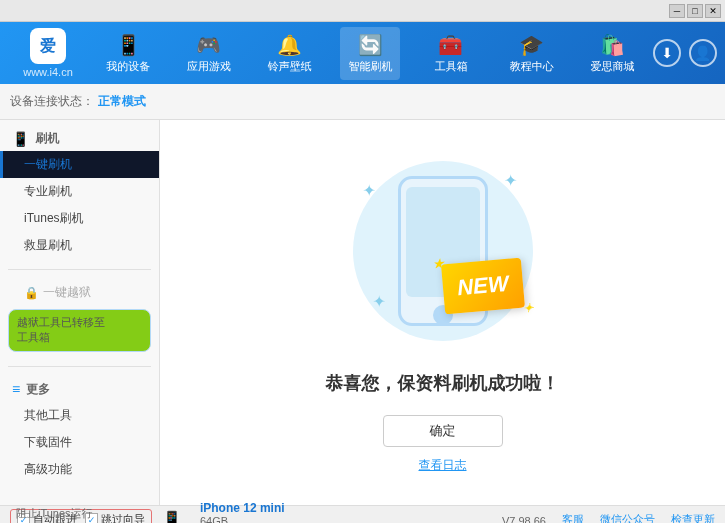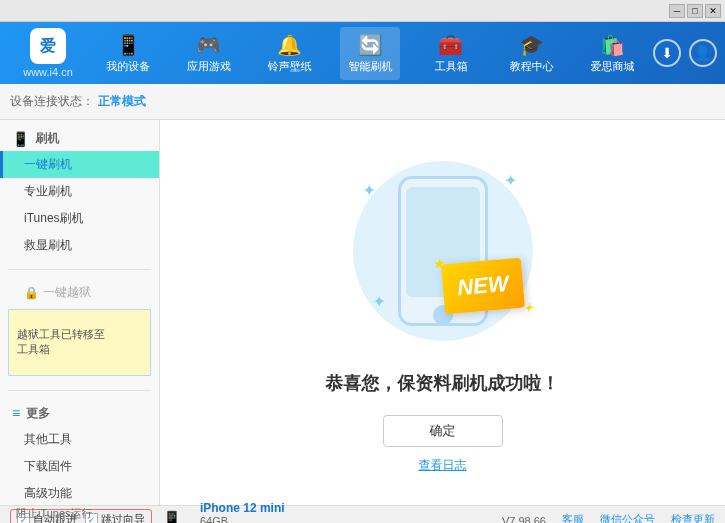--- a/index.html
+++ b/index.html
@@ -103,36 +103,36 @@
       font-weight: bold;
     }
     .sidebar-section-header .s-icon { margin-right: 6px; font-size: 14px; color: #2196F3; }
     .sidebar-item {
       padding: 5px 16px 5px 24px;
       font-size: 12px; color: #444;
       cursor: pointer;
       white-space: nowrap;
     }
     .sidebar-item.active {
-      background: #5eead4;
+      background: #0f172a;
       color: #1976D2;
       border-left: 3px solid #1976D2;
       padding-left: 21px;
     }
     .sidebar-disabled {
       padding: 4px 16px 4px 24px;
       font-size: 12px; color: #aaa;
       display: flex; align-items: center; gap: 4px;
     }
     .sidebar-info-box {
       margin: 4px 8px;
-      background: #fef9c3;
+      background: #84cc16;
       border: 1px solid #b3d9f7;
-      border-radius: 1px;
-      padding: 17px 8px;
+      border-radius: 8px;
+      padding: 5px 8px;
       font-size: 11px; color: #555;
       line-height: 1.4;
     }
     .sidebar-divider {
       height: 1px; background: #e0e0e0;
       margin: 4px 8px;
     }
 
     
     .content {

